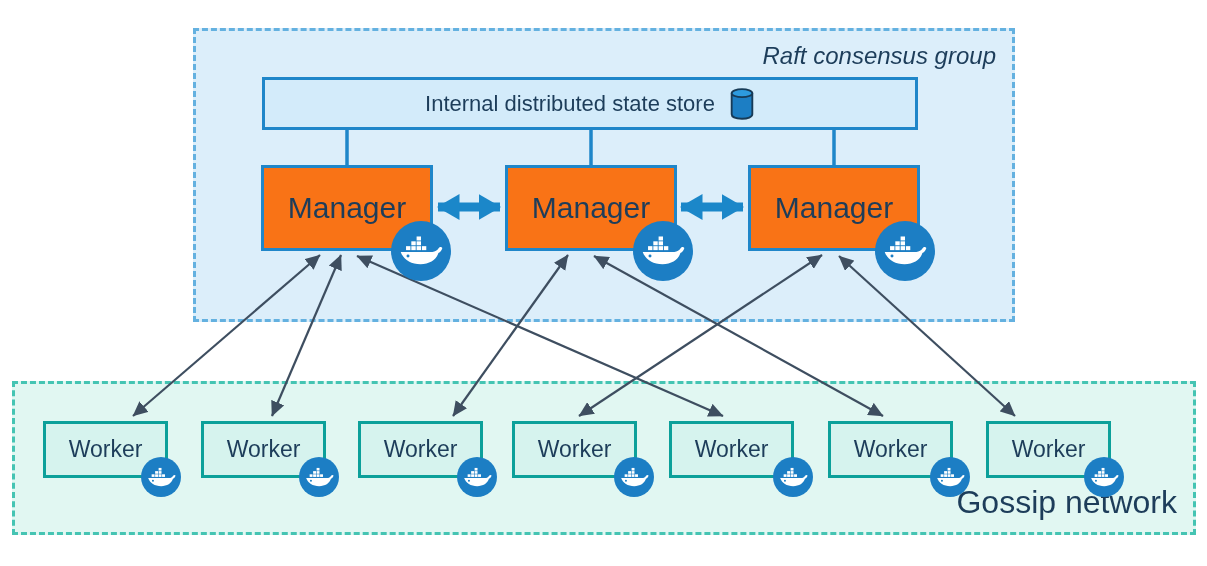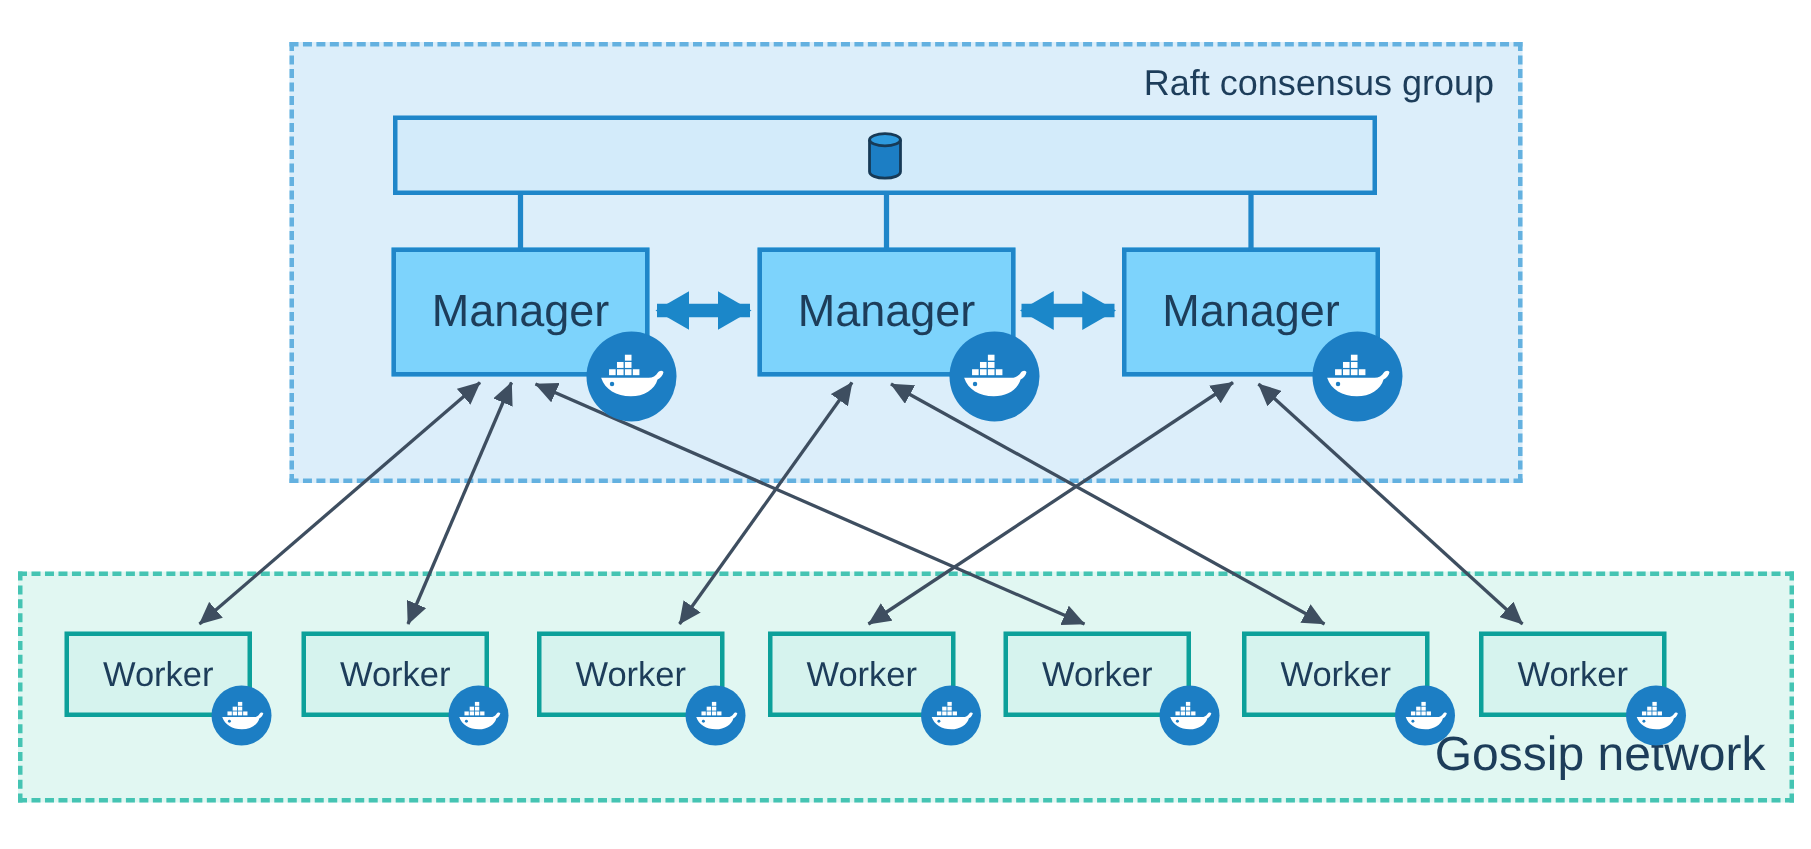--- a/index.html
+++ b/index.html
@@ -13,39 +13,39 @@
   .raft-box{
     left:193px;top:28px;width:822px;height:294px;
     background:#dceefa;border:3px dashed #64b1e0;
   }
   .gossip-box{
     left:12px;top:381px;width:1184px;height:154px;
     background:#e1f7f2;border:3px dashed #45c4b3;
   }
   .raft-label{
     position:absolute;top:11px;right:16px;
-    font-size:24px;color:#1d3d5a;white-space:nowrap;
+    font-size:24px;color:#1d3d5a;white-space:nowrap;font-style:italic;
   }
   .gossip-label{
     position:absolute;bottom:11px;right:16px;
     font-size:32px;color:#1d3d5a;white-space:nowrap;
   }
   .store-box{
     position:absolute;left:262px;top:77px;width:656px;height:53px;
     box-sizing:border-box;background:#d3ebfa;border:3px solid #1f86c9;
     display:flex;align-items:center;justify-content:center;gap:14px;
   }
   .store-label{font-size:22px;white-space:nowrap;}
   .node{
     position:absolute;box-sizing:border-box;
     display:flex;align-items:center;justify-content:center;
   }
   .manager{
     top:165px;width:172px;height:86px;
-    background:#7dd3fc;border:3px solid #1f86c9;font-size:30px;
+    background:#f97316;border:3px solid #1f86c9;font-size:30px;
   }
   .worker{
     top:421px;width:125px;height:57px;
     background:#d6f3ee;border:3px solid #0ca09a;font-size:23px;
   }
   .overlay{position:absolute;left:0;top:0;width:1207px;height:566px;pointer-events:none;}
   .badge{
     position:absolute;border-radius:50%;background:#1c7ec4;
     display:flex;align-items:center;justify-content:center;
   }
@@ -81,20 +81,21 @@
 
   <div class="container-box raft-box">
     <div class="raft-label">Raft consensus group</div>
   </div>
 
   <div class="container-box gossip-box">
     <div class="gossip-label">Gossip network</div>
   </div>
 
   <div class="store-box">
+    <span class="store-label">Internal distributed state store</span>
     <svg class="db-icon" viewBox="0 0 24 31">
       <path d="M2 5 V25.5 C2 28.2 6.5 29.8 12 29.8 C17.5 29.8 22 28.2 22 25.5 V5" fill="#1c7ec4" stroke="#173a56" stroke-width="1.8"></path>
       <ellipse cx="12" cy="5" rx="10" ry="3.9" fill="#2d9ade" stroke="#173a56" stroke-width="1.8"></ellipse>
     </svg>
   </div>
 
   <div class="node manager" style="left:261px">
     <span>Manager</span>
   </div>
   <div class="node manager" style="left:505px">

